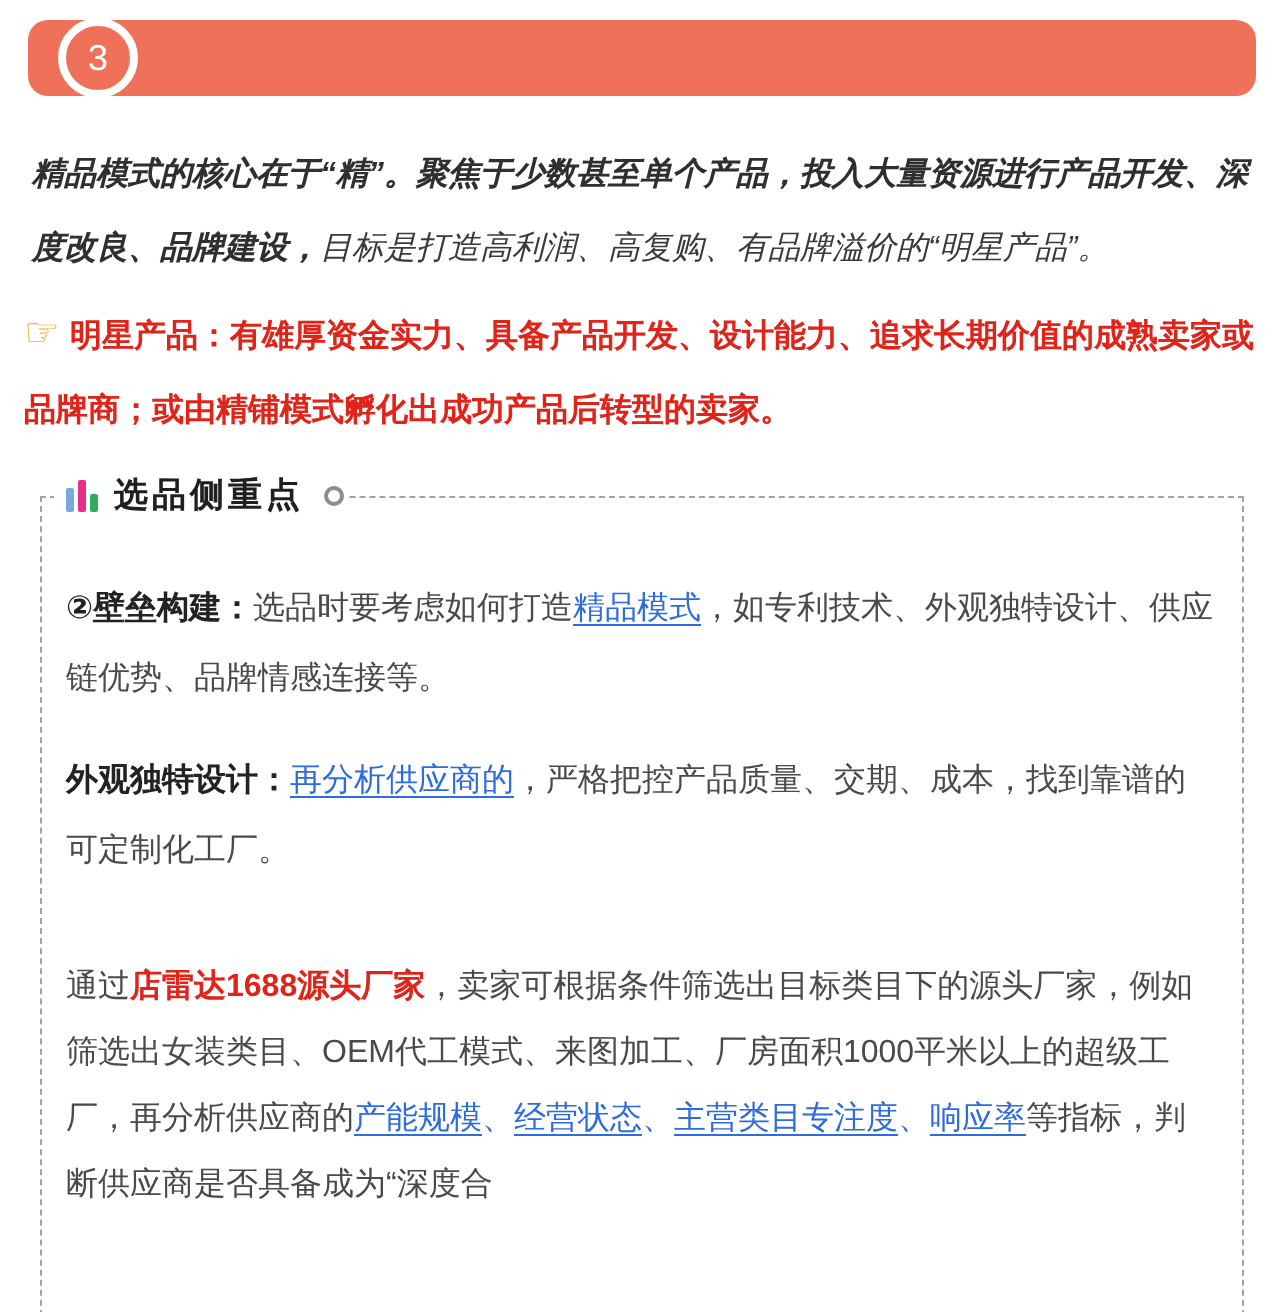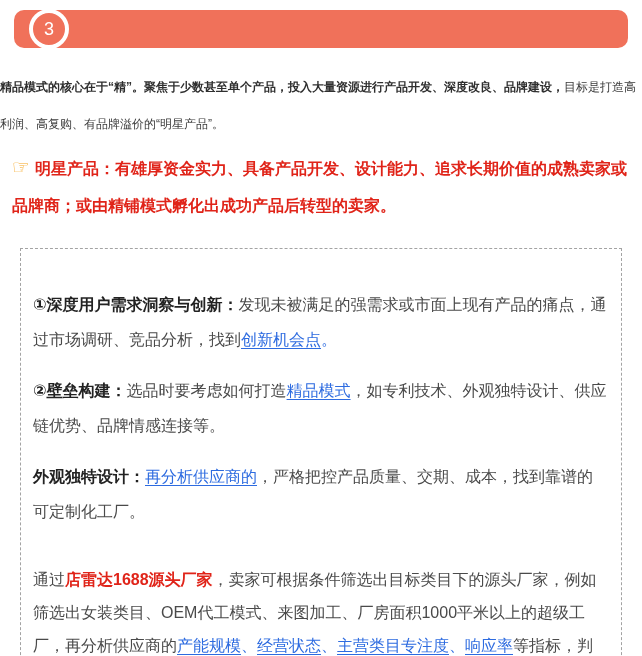--- a/index.html
+++ b/index.html
@@ -33,23 +33,24 @@
   }
   .banner-title {
     margin-left:24px;
     color:#ffffff;
     font-weight:bold;
     font-size:20px;
     letter-spacing:2px;
   }
   
   .intro {
-    margin:21px 0 0;
-    font-size:12px; line-height:37px;
+    margin:21px 16px 0;
+    font-size:16px; line-height:37px;
     color:#3a3a3a;
+    font-style:italic;
   }
   .intro .bold-part { font-weight:bold; color:#2f2f2f; }
   .audience {
     margin:6px 12px 0;
     font-size:16px; line-height:37px;
     color:var(--red,#E02419);
     font-weight:bold;
   }
   .finger {
     color:var(--finger,#F5A623);
@@ -130,22 +131,30 @@
       <span>3</span>
     </div>
   </div>
 
   <p class="intro"><span class="bold-part">精品模式的核心在于“精”。聚焦于少数甚至单个产品，投入大量资源进行产品开发、深度改良、品牌建设，</span><span>目标是打造高利润、高复购、有品牌溢价的“明星产品”。</span></p>
 
   <p class="audience"><span class="finger">☞</span><span>明星产品：</span><span>有雄厚资金实力、具备产品开发、设计能力、追求长期价值的成熟卖家或品牌商；或由精铺模式孵化出成功产品后转型的卖家。</span></p>
 
   <div class="focus-box">
 
+    <div class="focus-legend">
+      <span class="bar-icon">
+          <i class="bar-b"></i>
+          <i class="bar-p"></i>
+          <i class="bar-g"></i>
+        </span>
+      <span class="focus-title">选品侧重点</span>
+      <span class="ring-marker"></span>
+    </div>
 
-    <p class="focus-item"><span class="item-label">①深度用户需求洞察与创新：</span><span>发现未被满足的强需求或市面上现有产品的痛点，通过市场调研、竞品分析，找到</span><a class="inline-link">创新机会点</a><span class="link-plain">。</span><span></span></p>
 
     <p class="focus-item"><span class="item-label">②壁垒构建：</span><span>选品时要考虑如何打造</span><a class="inline-link">精品模式</a><span class="link-plain"></span><span>，如专利技术、外观独特设计、供应链优势、品牌情感连接等。</span></p>
 
     <p class="focus-item"><span class="item-label">外观独特设计：</span><span></span><a class="inline-link">再分析供应商的</a><span class="link-plain"></span><span>，严格把控产品质量、交期、成本，找到靠谱的可定制化工厂。</span></p>
 
     <p class="closing"><span>通过</span><span class="brand-highlight">店雷达1688源头厂家</span><span>，卖家可根据条件筛选出目标类目下的源头厂家，例如筛选出女装类目、OEM代工模式、来图加工、厂房面积1000平米以上的超级工厂，再分析供应商的</span><a class="inline-link">产能规模</a><span class="link-plain">、</span><a class="inline-link">经营状态</a><span class="link-plain">、</span><a class="inline-link">主营类目专注度</a><span class="link-plain">、</span><a class="inline-link">响应率</a><span>等指标，判断供应商是否具备成为“深度合</span></p>
 
   </div>
 
 </div>

